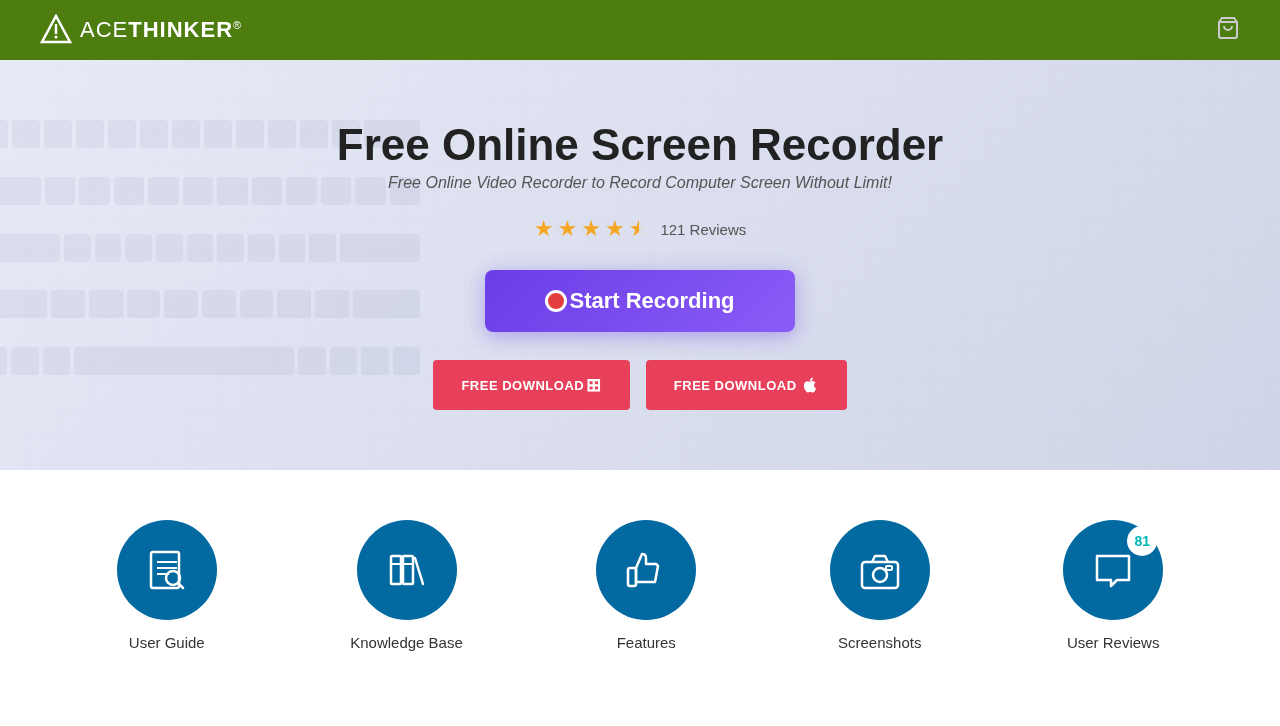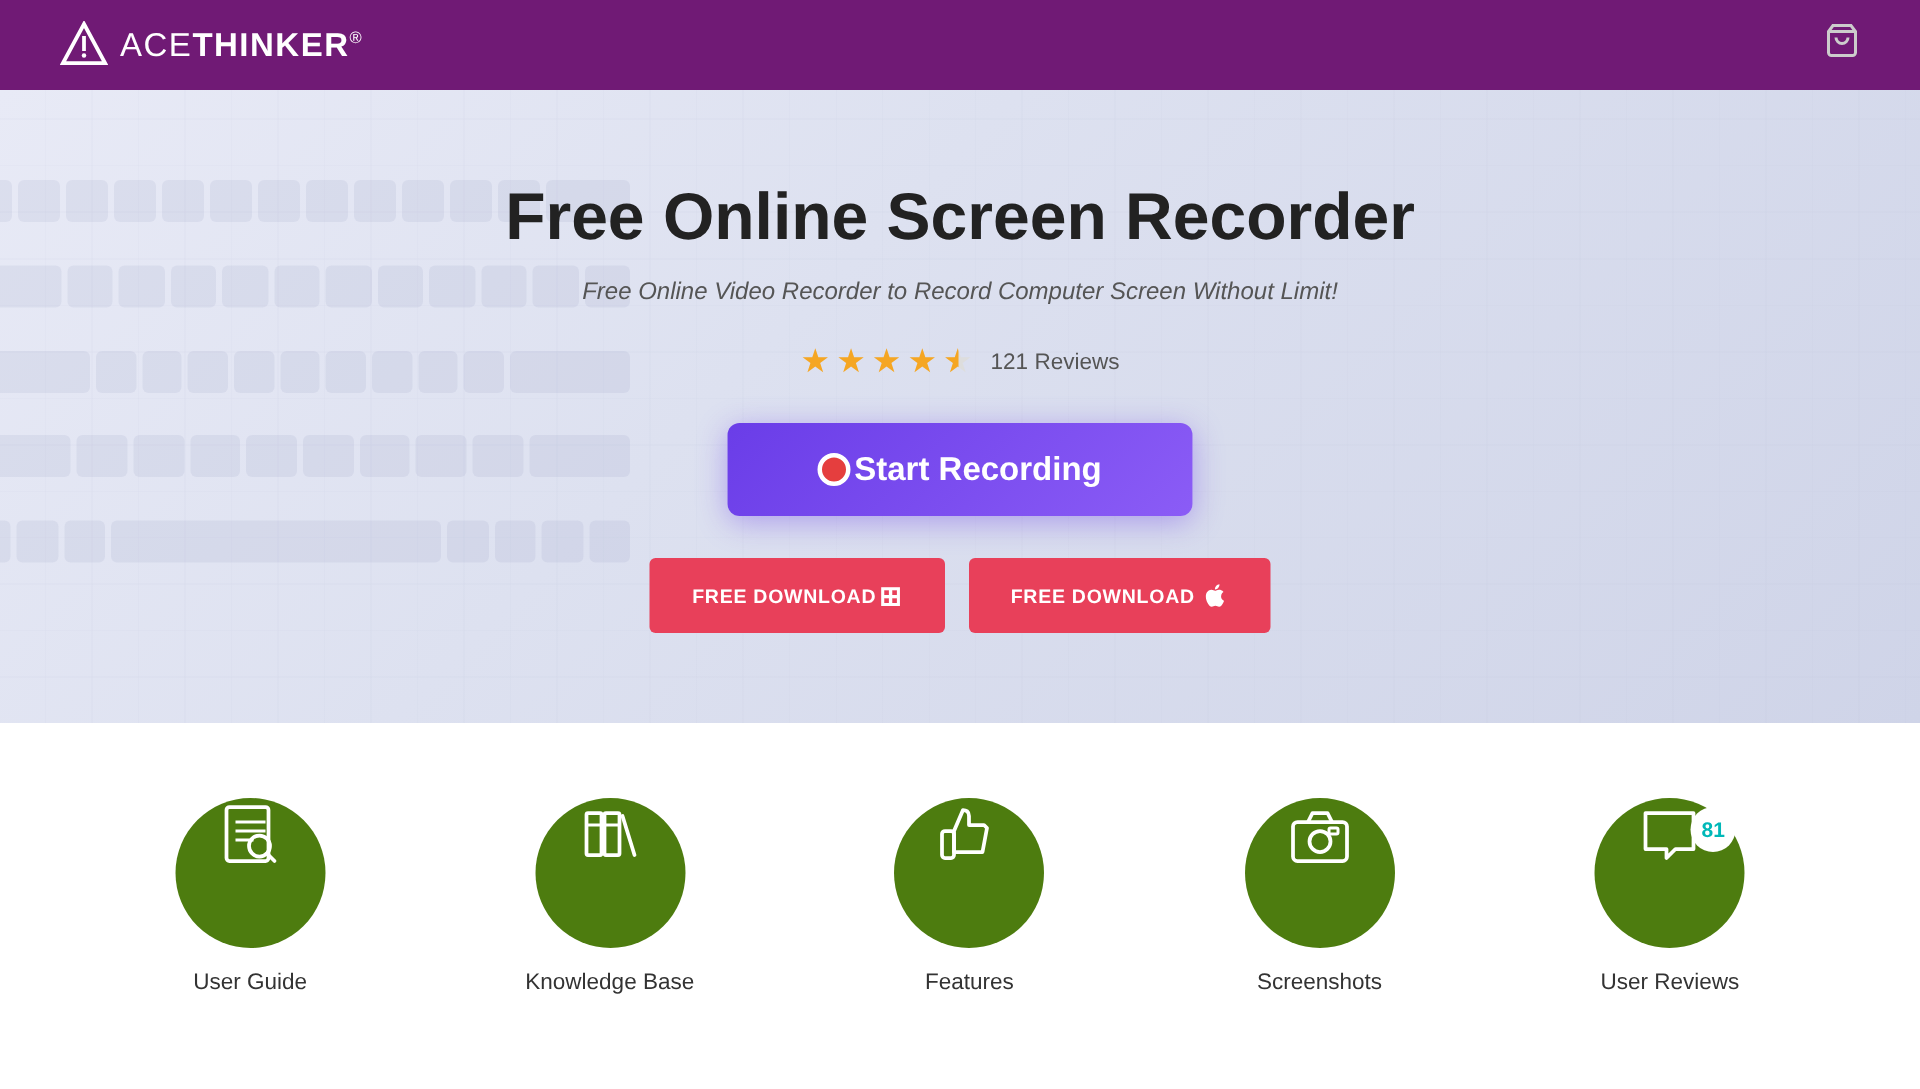--- a/index.html
+++ b/index.html
@@ -1,20 +1,20 @@
 <!DOCTYPE html>
 <html><head>
   <meta charset="utf-8">
   <style>
     * { margin: 0; padding: 0; box-sizing: border-box; }
     body { font-family: 'Segoe UI', Arial, sans-serif; background: #fff; }
 
     
     nav {
-      background: #701a75;
+      background: #4d7c0f;
       display: flex;
       align-items: center;
       justify-content: space-between;
       padding: 0 40px;
       height: 60px;
     }
     .nav-logo {
       display: flex;
       align-items: center;
       gap: 8px;
@@ -106,21 +106,21 @@
     .hero-content {
       position: relative;
       z-index: 2;
       text-align: center;
       padding: 60px 20px;
     }
     .hero-title {
       font-size: 44px;
       font-weight: 700;
       color: #222;
-      margin-bottom: 16px;
+      margin-bottom: 4px;
     }
     .hero-subtitle {
       font-size: 16px;
       color: #555;
       margin-bottom: 24px;
       font-style: italic;
     }
     .stars-row {
       display: flex;
       align-items: center;
@@ -199,22 +199,23 @@
       display: flex;
       flex-direction: column;
       align-items: center;
       gap: 14px;
       cursor: pointer;
     }
     .feature-icon-circle {
       width: 100px;
       height: 100px;
       border-radius: 50%;
-      background: #4d7c0f;
-      display: flex;
+      background: #0369a1;
+      display: flex;
+      align-items: center;
       justify-content: center;
       transition: transform 0.2s;
     }
     .feature-icon-svg {
       width: 48px;
       height: 48px;
       fill: none;
       stroke: #fff;
       stroke-width: 2;
     }

